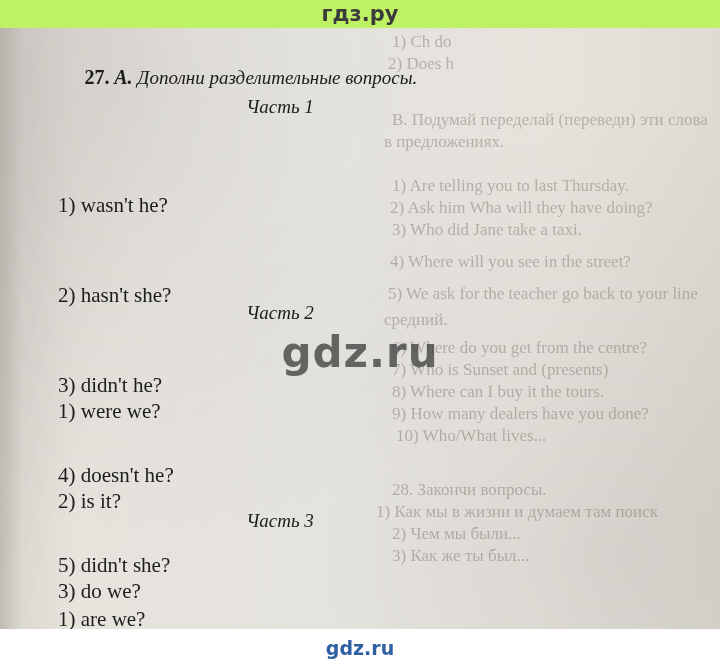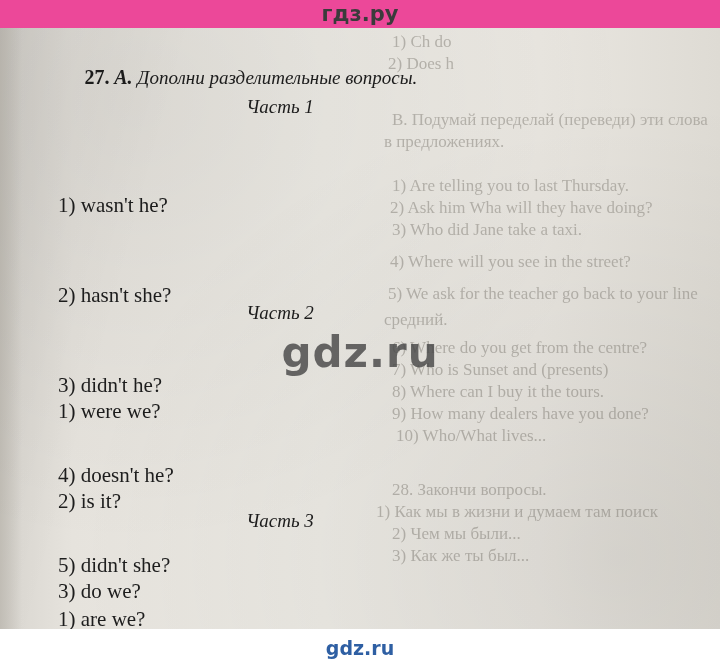--- a/index.html
+++ b/index.html
@@ -22,21 +22,21 @@
     height: 667px;
   }
 
   
   .top-brand {
     position: absolute;
     left: 0;
     top: 0;
     width: 720px;
     height: 28px;
-    background: #ec4899;
+    background: #bef264;
     text-align: center;
   }
   .top-brand .brand-text {
     display: inline-block;
     font-family: "DejaVu Sans", sans-serif;
     font-weight: bold;
     font-size: 21px;
     color: #3b3b3b;
     letter-spacing: 0px;
     line-height: 28px;

